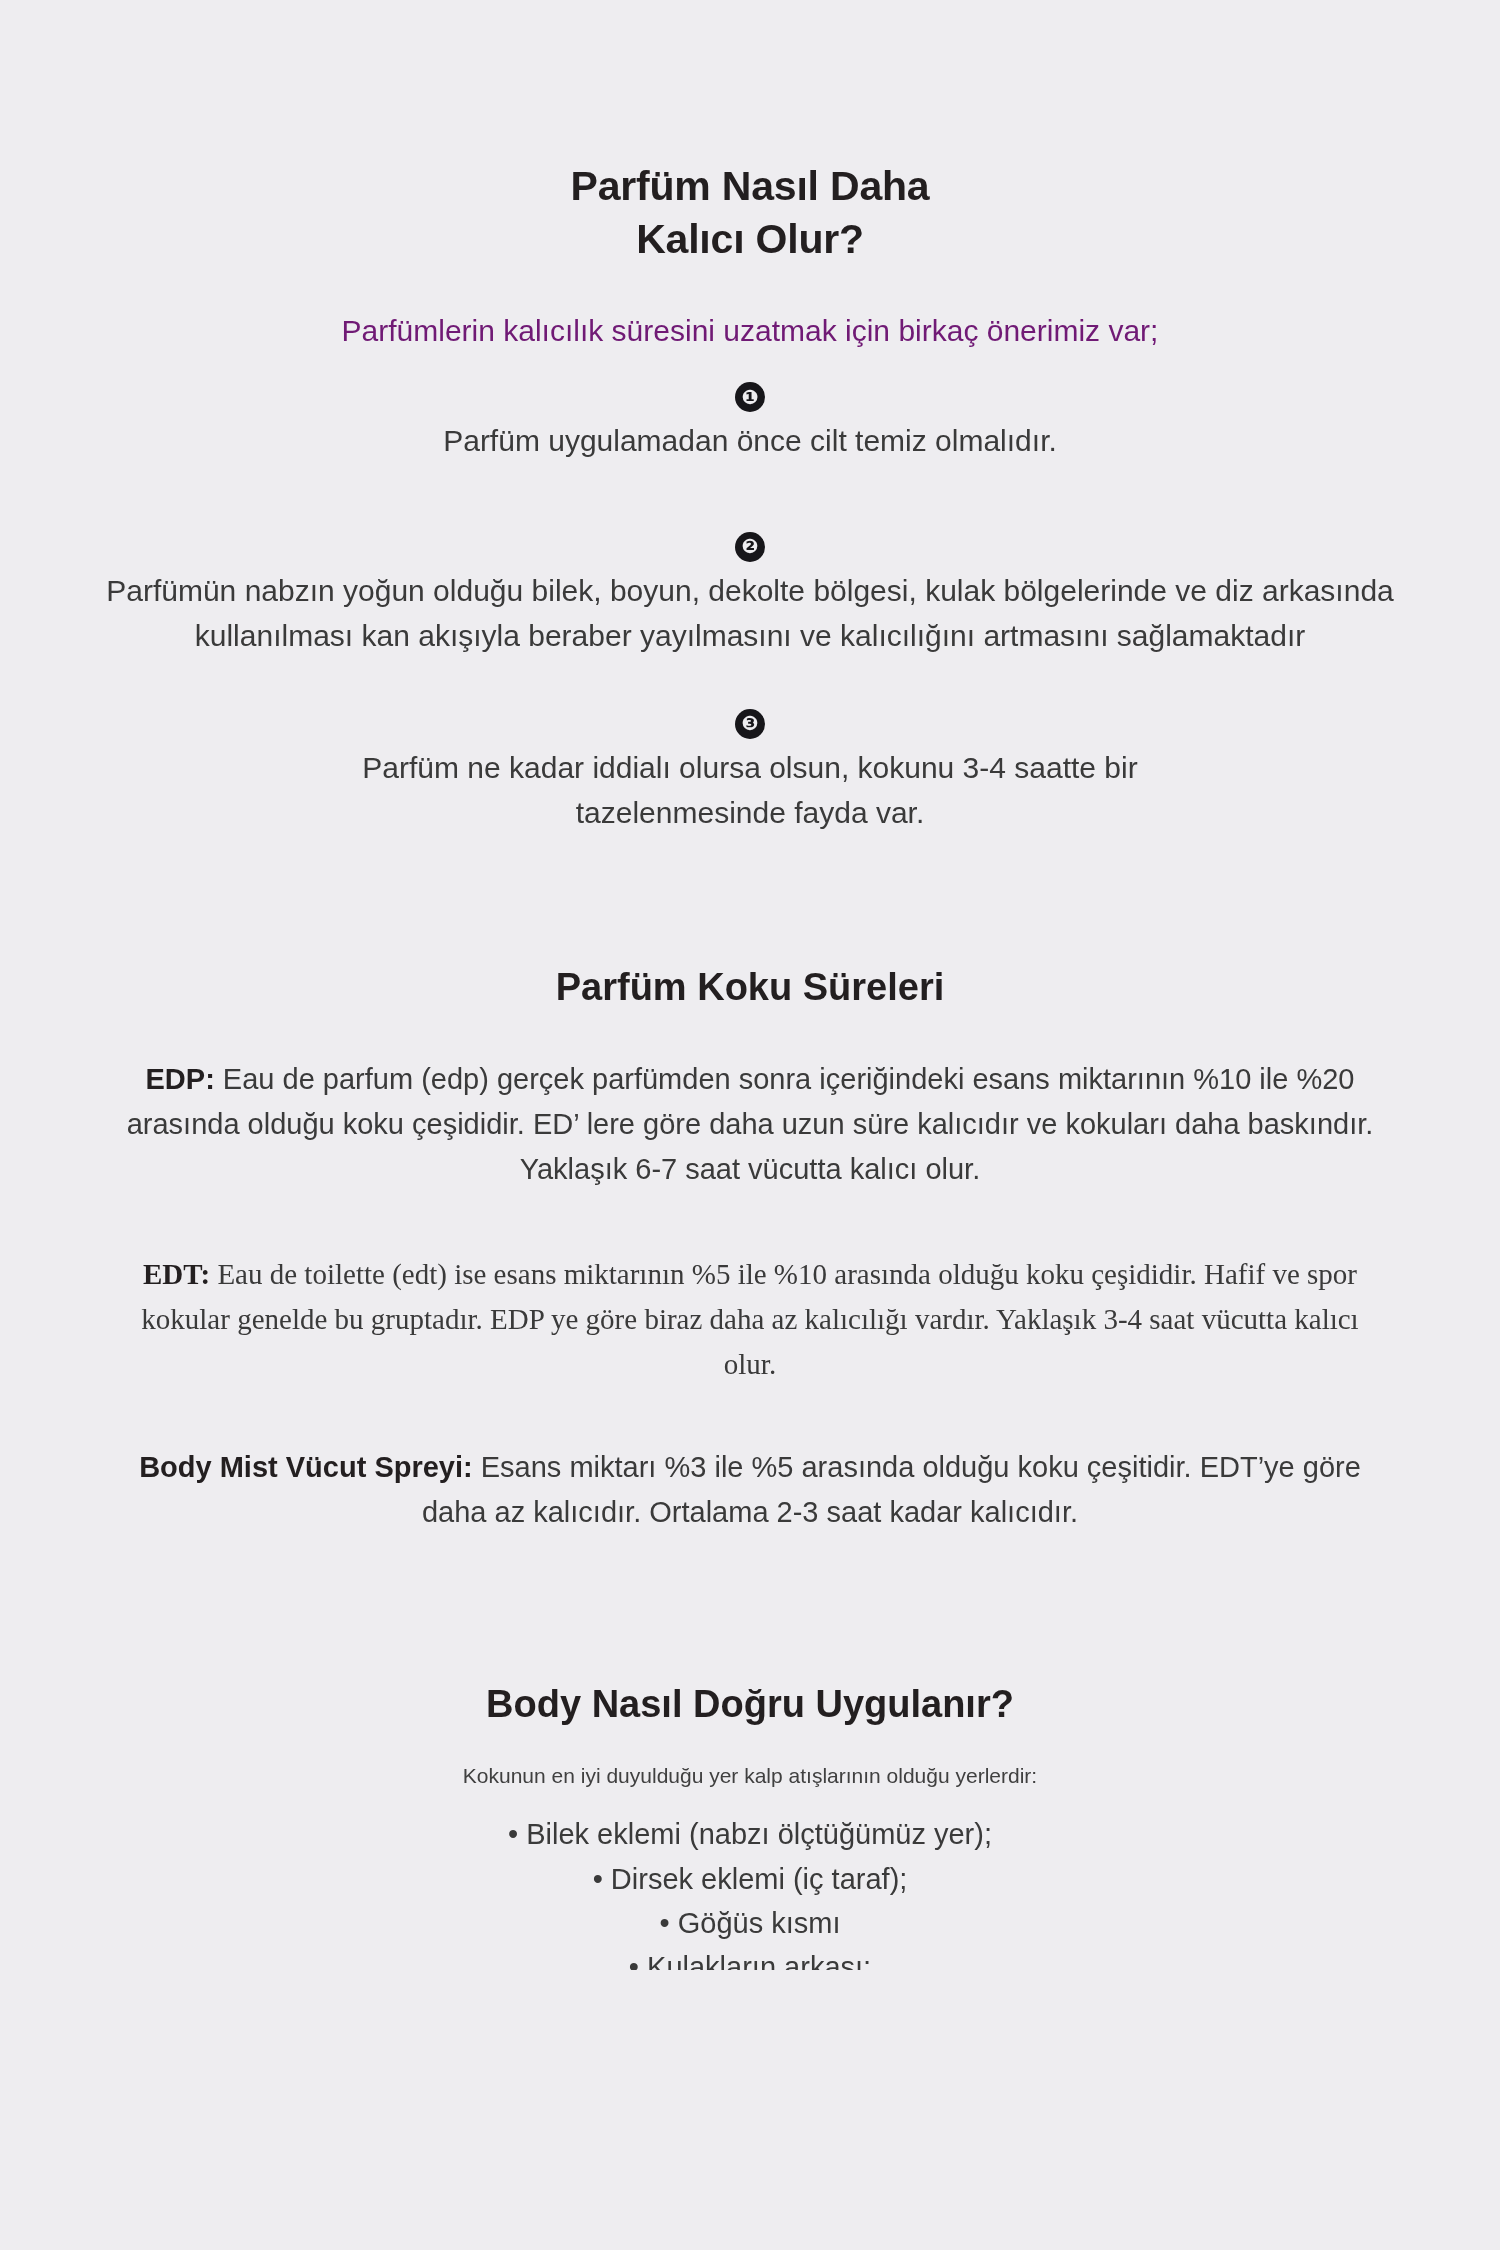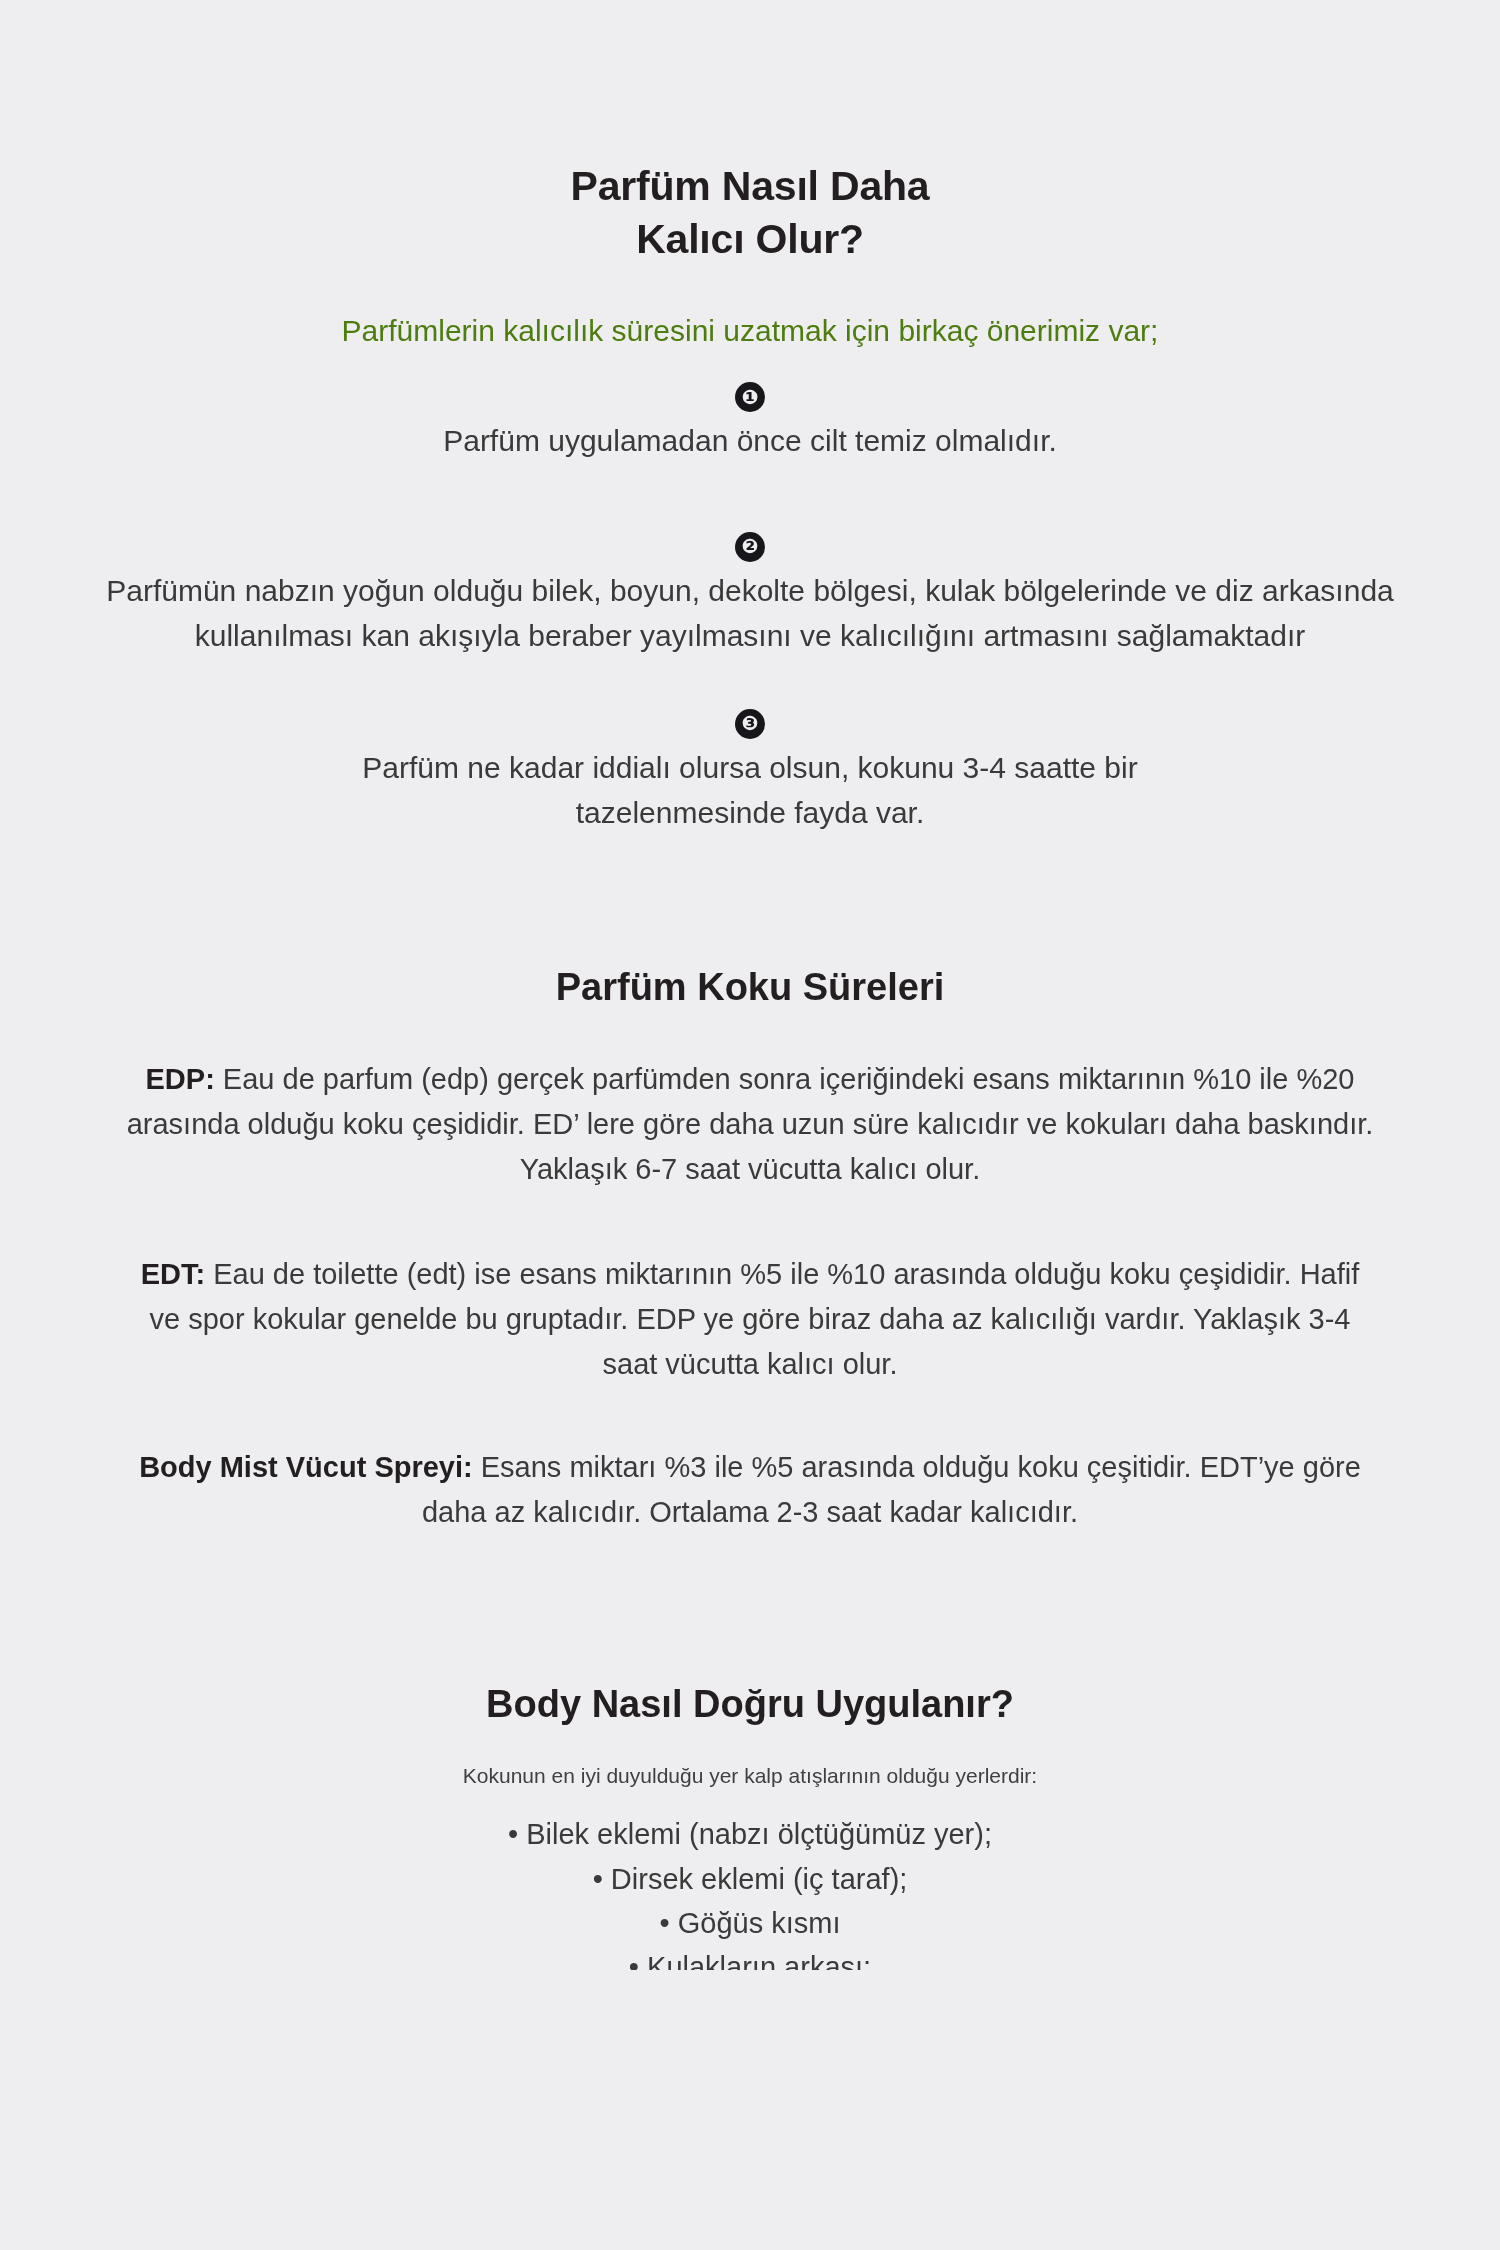--- a/index.html
+++ b/index.html
@@ -39,21 +39,21 @@
     margin: 0;
     padding-top: 160px;
   }
   .h1 .line2 {
     display: block;
   }
 
   .intro {
     font-size: 30px;
     line-height: 1.45;
-    color: #4d7c0f;
+    color: #701a75;
     margin-top: 42px;
   }
 
   .numbox {
     margin-top: 28px;
     margin-bottom: 6px;
     display: flex;
     justify-content: center;
   }
   .circled {
@@ -101,21 +101,21 @@
     line-height: 1.55;
     color: #3a3a3a;
     text-align: center;
     margin: 0 auto;
   }
   .para b {
     font-weight: bold;
     color: #231f20;
   }
   .p-edp { max-width: 1270px; margin-top: 48px; }
-  .p-edt { max-width: 1240px; margin-top: 60px; }
+  .p-edt { max-width: 1240px; margin-top: 60px; font-family: Liberation Serif, serif; }
   .p-body { max-width: 1310px; margin-top: 58px; }
 
   
   .h3 {
     font-size: 38px;
     font-weight: bold;
     color: #231f20;
     text-align: center;
     margin: 0;
   }

